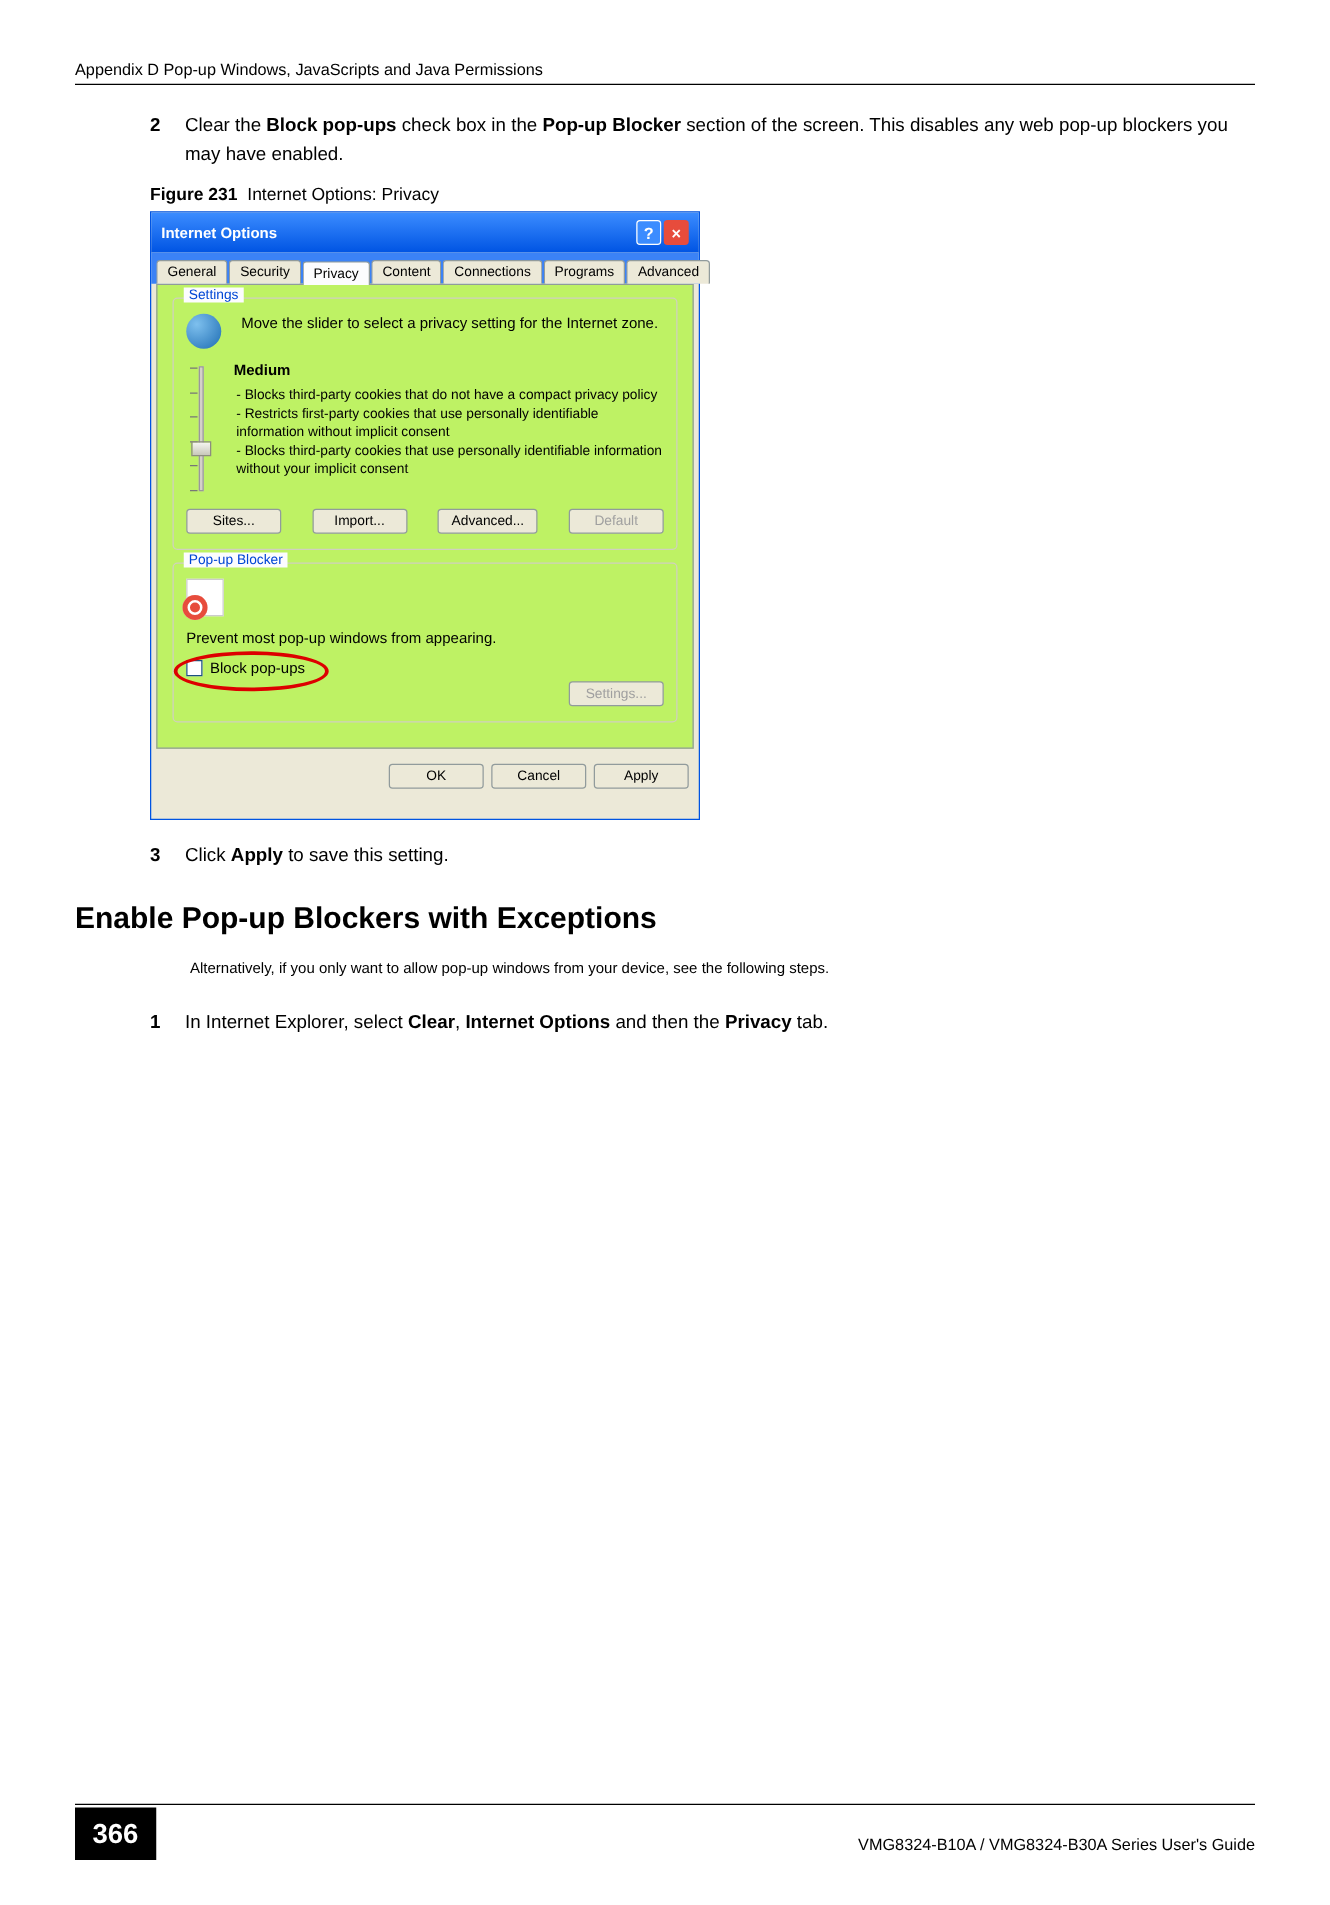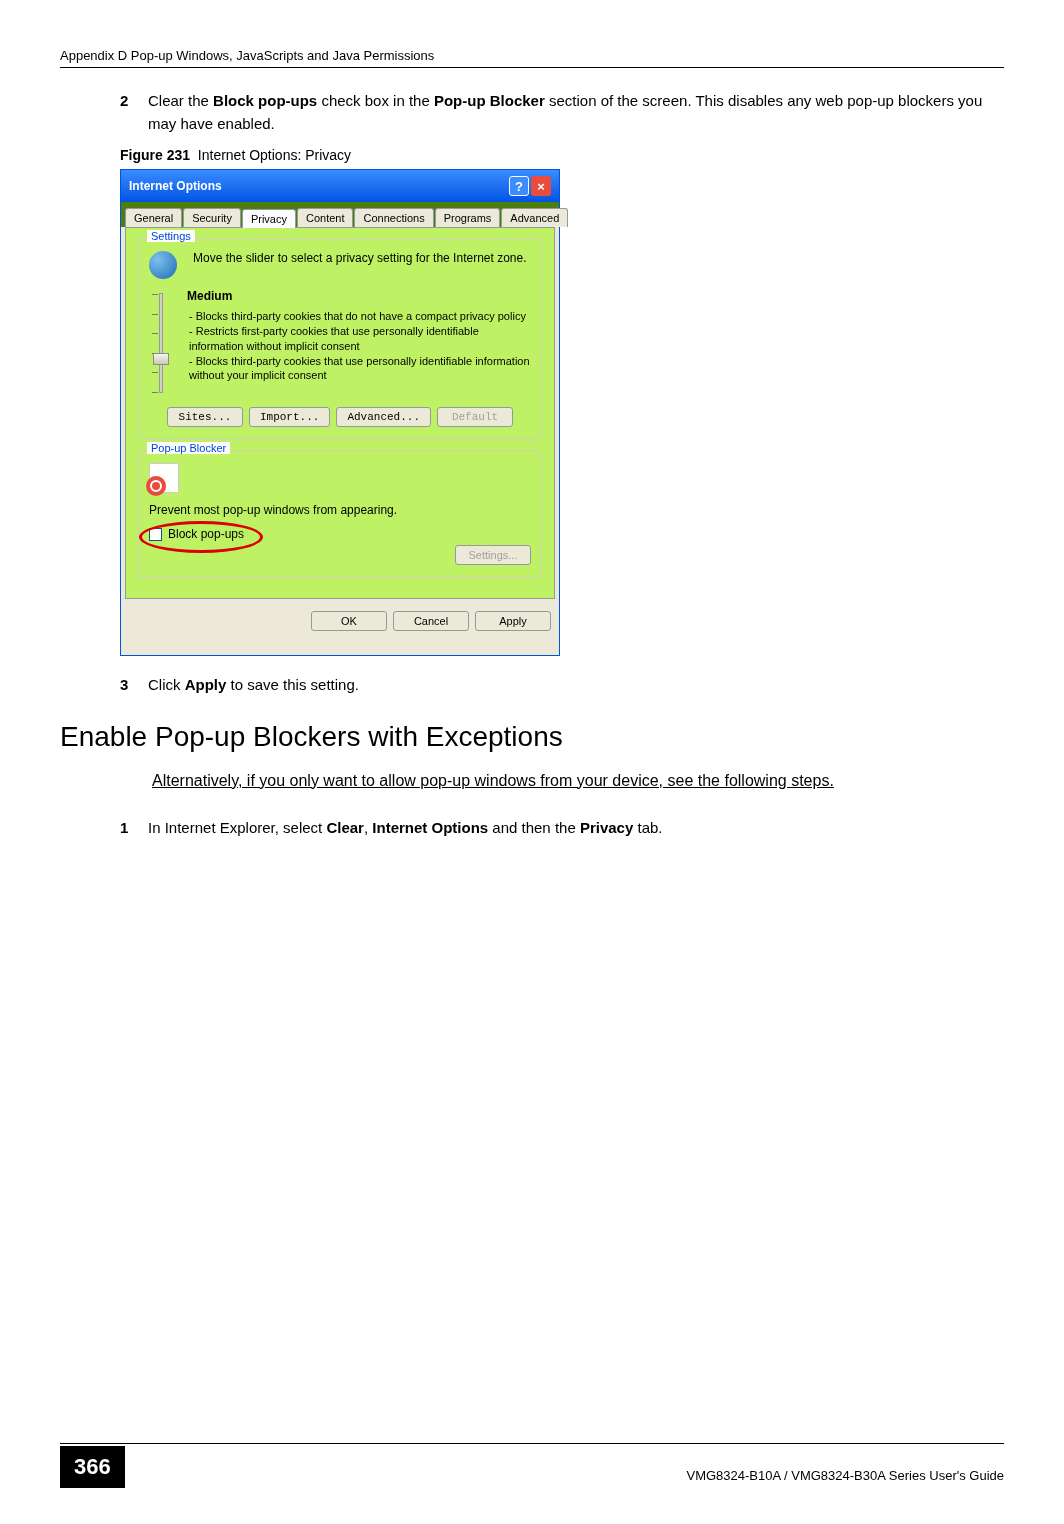--- a/index.html
+++ b/index.html
@@ -64,21 +64,21 @@
     .tb-btn {
       width: 20px; height: 20px;
       border-radius: 3px;
       display: flex; align-items: center; justify-content: center;
       font-size: 13px; font-weight: bold;
     }
     .tb-help { background: #3b8cff; border: 1px solid #fff; color: white; }
     .tb-close { background: #e74c3c; color: white; }
     .tabstrip {
       display: flex;
-      background: #4d7c0f;
+      background: #3b82f6;
       padding: 6px 4px 0 4px;
       gap: 1px;
     }
     .tab {
       padding: 3px 8px;
       font-size: 11px;
       background: #ece9d8;
       border: 1px solid #919b9c;
       border-bottom: none;
       border-radius: 3px 3px 0 0;
@@ -146,24 +146,23 @@
     .settings-icon-row { display: flex; gap: 16px; align-items: flex-start; margin-bottom: 8px;}
     .globe-icon {
       width: 28px; height: 28px;
       background: radial-gradient(circle at 30% 30%, #7ec0ee, #1e6db3);
       border-radius: 50%;
     }
     .level-name { font-weight: bold; margin: 2px 0 6px 0; font-size: 12px; }
     .bullet-line { font-size: 11px; margin-left: 2px; line-height: 1.35; }
     .btnrow {
       display: flex;
-      justify-content: center;
+      justify-content: space-between;
       gap: 6px;
       margin-top: 14px;
-      font-family: Liberation Mono, monospace;
     }
     .winbtn {
       min-width: 76px;
       padding: 3px 10px;
       font-size: 11px;
       background: #ece9d8;
       border: 1px solid #919b9c;
       border-radius: 3px;
       text-align: center;
     }
@@ -201,29 +200,28 @@
       left: -10px; top: -6px;
       pointer-events: none;
     }
     .popup-right { flex: 1; }
     .popup-settings-row { display: flex; justify-content: flex-end; margin-top: 4px; }
     .dlg-footer {
       display: flex; justify-content: flex-end; gap: 6px;
       padding: 8px 8px 24px 0;
     }
     .section-heading {
-      font-size: 28px;
-      font-weight: normal;
+      font-size: 24px;
+      font-weight: bold;
       margin: 24px 0 16px -60px;
     }
     .para {
-      font-size: 16px;
+      font-size: 12px;
       margin: 0 0 24px 32px;
       line-height: 1.5;
-      text-decoration: underline;
     }
     .footer {
       position: absolute;
       bottom: 36px;
       left: 60px;
       right: 60px;
       display: flex;
       align-items: center;
       border-top: 1px solid #000;
       padding-top: 2px;

